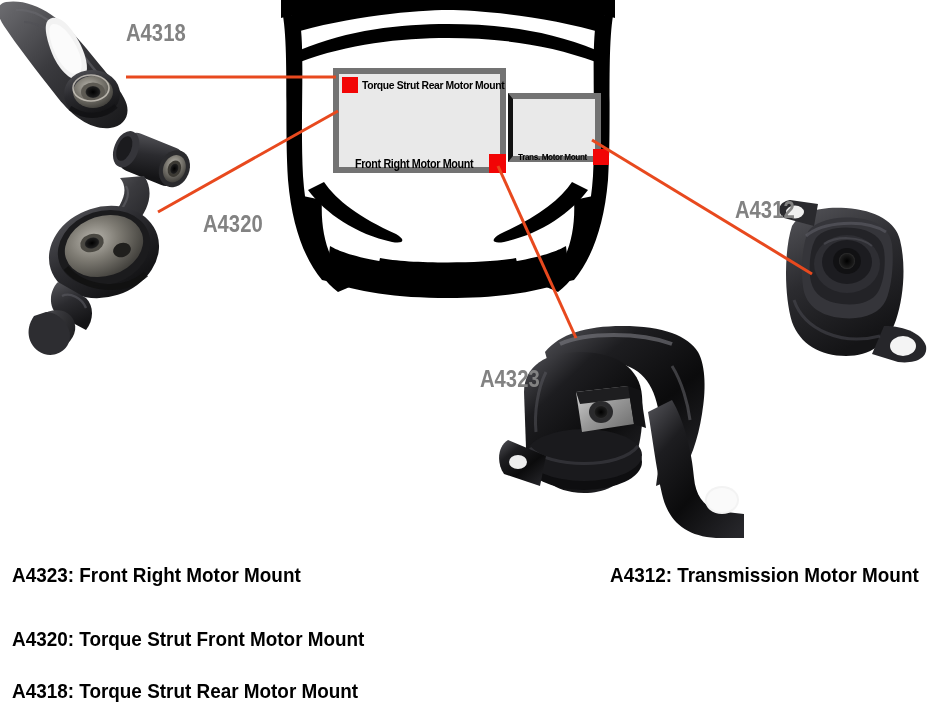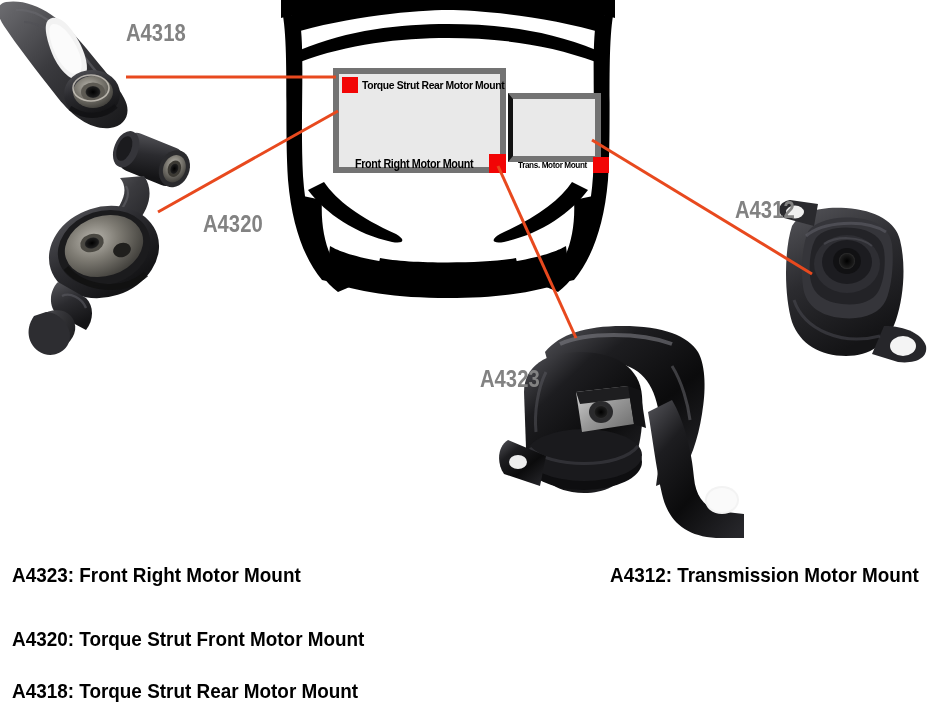--- a/index.html
+++ b/index.html
@@ -32,21 +32,21 @@
 
   #row-front{left:3px;top:35px;}
   #row-front .marker{width:16px;height:17px;margin-right:4px;}
   #row-front .lbl{font-size:11.5px;}
 
   #row-fr{left:16px;top:80px;}
   #row-fr .lbl{font-size:12px;margin-right:3px;}
   #row-fr .marker{width:17px;height:19px;}
 
   
-  #row-trans{left:5px;top:58px;}
+  #row-trans{left:5px;top:50px;}
   #row-trans .lbl{font-size:8.6px;margin-right:2px;transform:scaleX(.95);}
   #row-trans .marker{width:16px;height:16px;}
 
   
   .partno{position:absolute;z-index:5;color:#828282;font-weight:bold;
           font-size:23px;letter-spacing:0px;
           font-family:"Liberation Sans",sans-serif;
           transform:scaleX(.88);transform-origin:left center;white-space:nowrap;}
   #pn-4318{left:126px;top:20px;}
   #pn-4320{left:203px;top:211px;}

